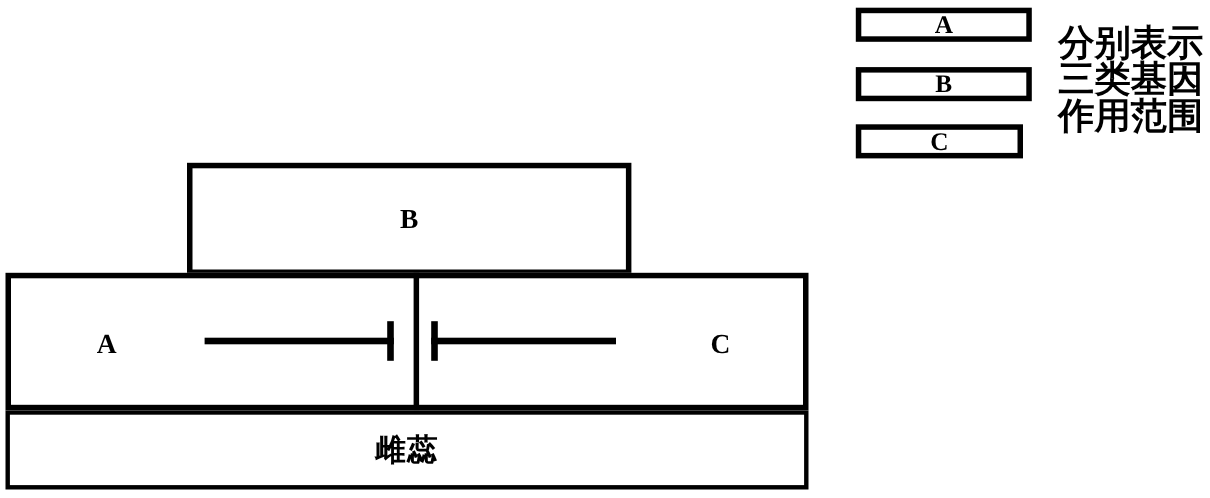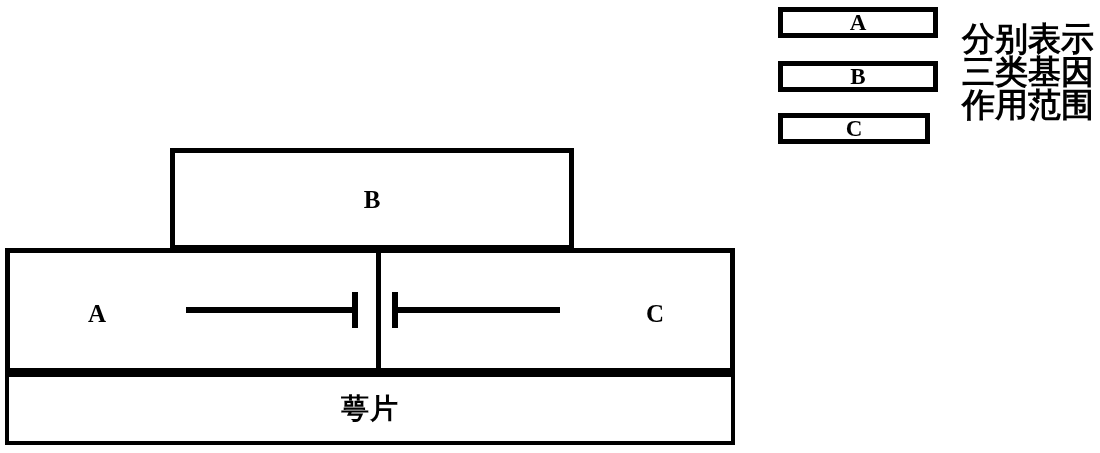--- a/index.html
+++ b/index.html
@@ -176,16 +176,16 @@
     <span class="box-label" id="label-a">A</span>
     <span class="box-label" id="label-c">C</span>
   </div>
 
   <div class="tbar-h" id="tbar-left-h"></div>
   <div class="tbar-v" id="tbar-left-v"></div>
   <div class="tbar-v" id="tbar-right-v"></div>
   <div class="tbar-h" id="tbar-right-h"></div>
 
   <div id="organ-row">
-    <div class="organ-cell">萼片</div>
+    <div class="organ-cell">雌蕊</div>
   </div>
 
 </div>
 
 </body></html>

